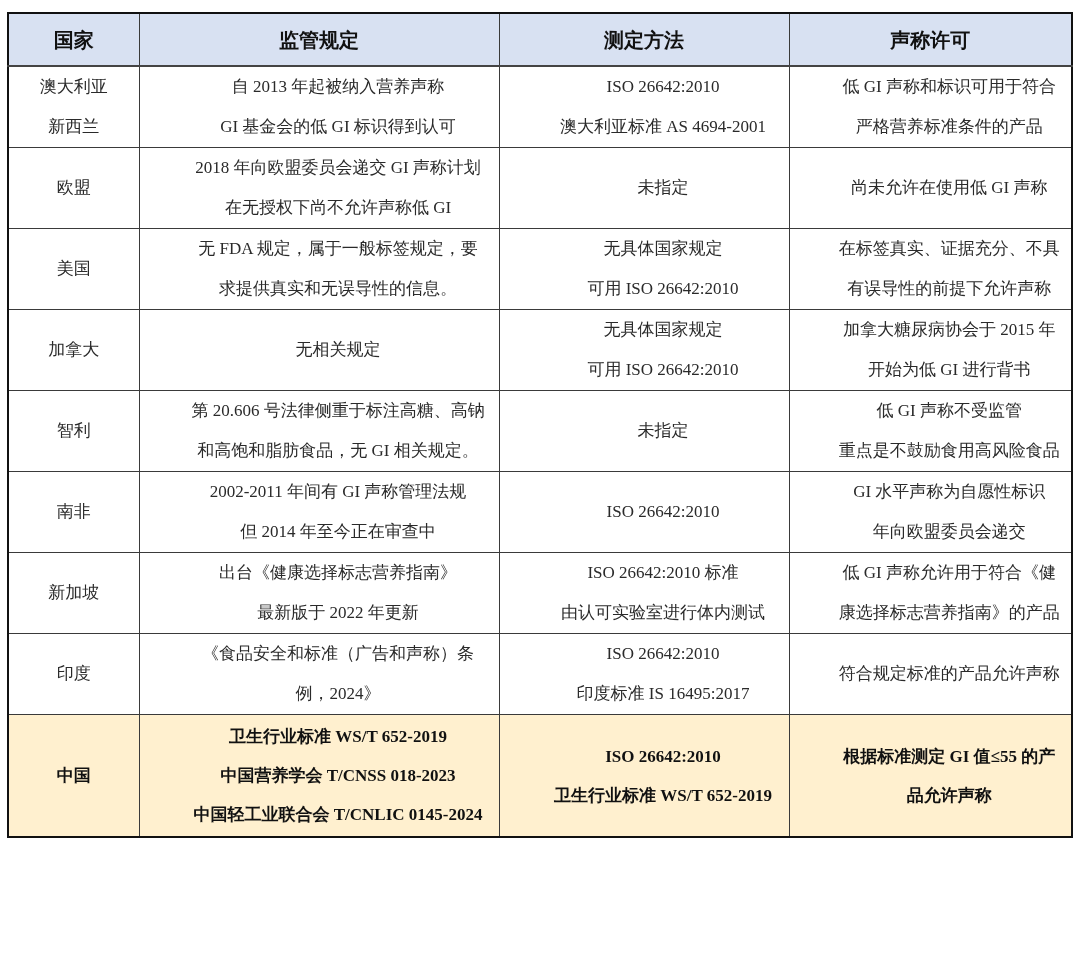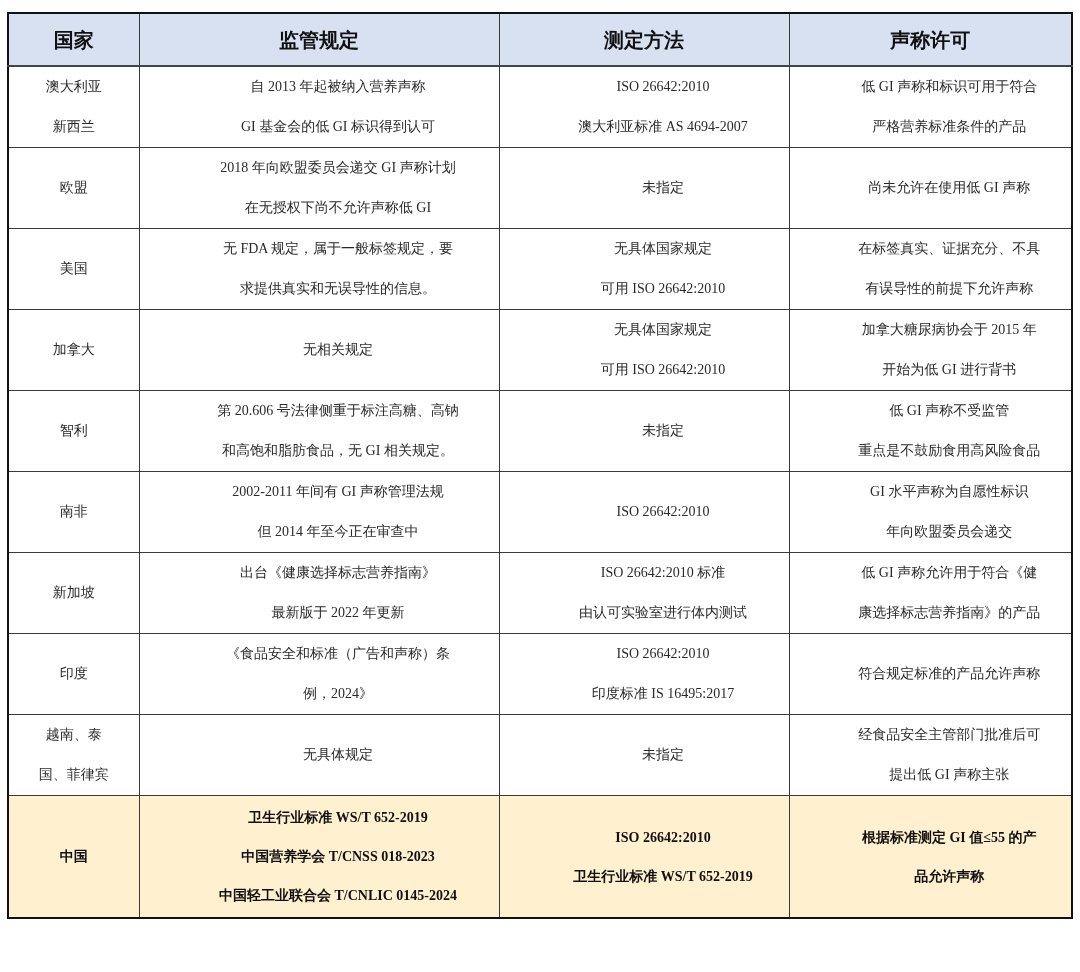--- a/index.html
+++ b/index.html
@@ -28,21 +28,21 @@
     }
     col.c1 { width: 131px; }
     col.c2 { width: 360px; }
     col.c3 { width: 290px; }
     col.c4 { width: 283px; }
     th, td {
       border: 1.5px solid #3a3a3a;
       text-align: center;
       vertical-align: middle;
       padding: 0 6px;
-      font-size: 14px;
+      font-size: 17px;
       line-height: 40px;
     }
     thead th {
       background: #d8e1f2;
       font-size: 20px;
       font-weight: bold;
       height: 51px;
       line-height: 24px;
       border-bottom: 2px solid #444;
       font-family: "DejaVu Sans", "Liberation Sans", sans-serif;
@@ -89,21 +89,21 @@
         <td class="country-cell">
           <span class="line">澳大利亚</span>
           <span class="line">新西兰</span>
         </td>
         <td>
           <span class="line">自 2013 年起被纳入营养声称</span>
           <span class="line">GI 基金会的低 GI 标识得到认可</span>
         </td>
         <td>
           <span class="line">ISO 26642:2010</span>
-          <span class="line">澳大利亚标准 AS 4694-2007</span>
+          <span class="line">澳大利亚标准 AS 4694-2001</span>
         </td>
         <td>
           <span class="line">低 GI 声称和标识可用于符合</span>
           <span class="line">严格营养标准条件的产品</span>
         </td>
       </tr>
 
       <tr class="r2">
         <td class="country-cell">
           <span class="line">欧盟</span>
@@ -218,36 +218,20 @@
         <td>
           <span class="line">ISO 26642:2010</span>
           <span class="line">印度标准 IS 16495:2017</span>
         </td>
         <td>
           <span class="line">符合规定标准的产品允许声称</span>
         </td>
       </tr>
 
 
-      <tr class="r2">
-        <td class="country-cell">
-          <span class="line">越南、泰</span>
-          <span class="line">国、菲律宾</span>
-        </td>
-        <td>
-          <span class="line">无具体规定</span>
-        </td>
-        <td>
-          <span class="line">未指定</span>
-        </td>
-        <td>
-          <span class="line">经食品安全主管部门批准后可</span>
-          <span class="line">提出低 GI 声称主张</span>
-        </td>
-      </tr>
 
       <tr class="r3 highlight">
         <td class="country-cell">
           <span class="line">中国</span>
         </td>
         <td>
           <span class="line">卫生行业标准 WS/T 652-2019</span>
           <span class="line">中国营养学会 T/CNSS 018-2023</span>
           <span class="line">中国轻工业联合会 T/CNLIC 0145-2024</span>
         </td>

